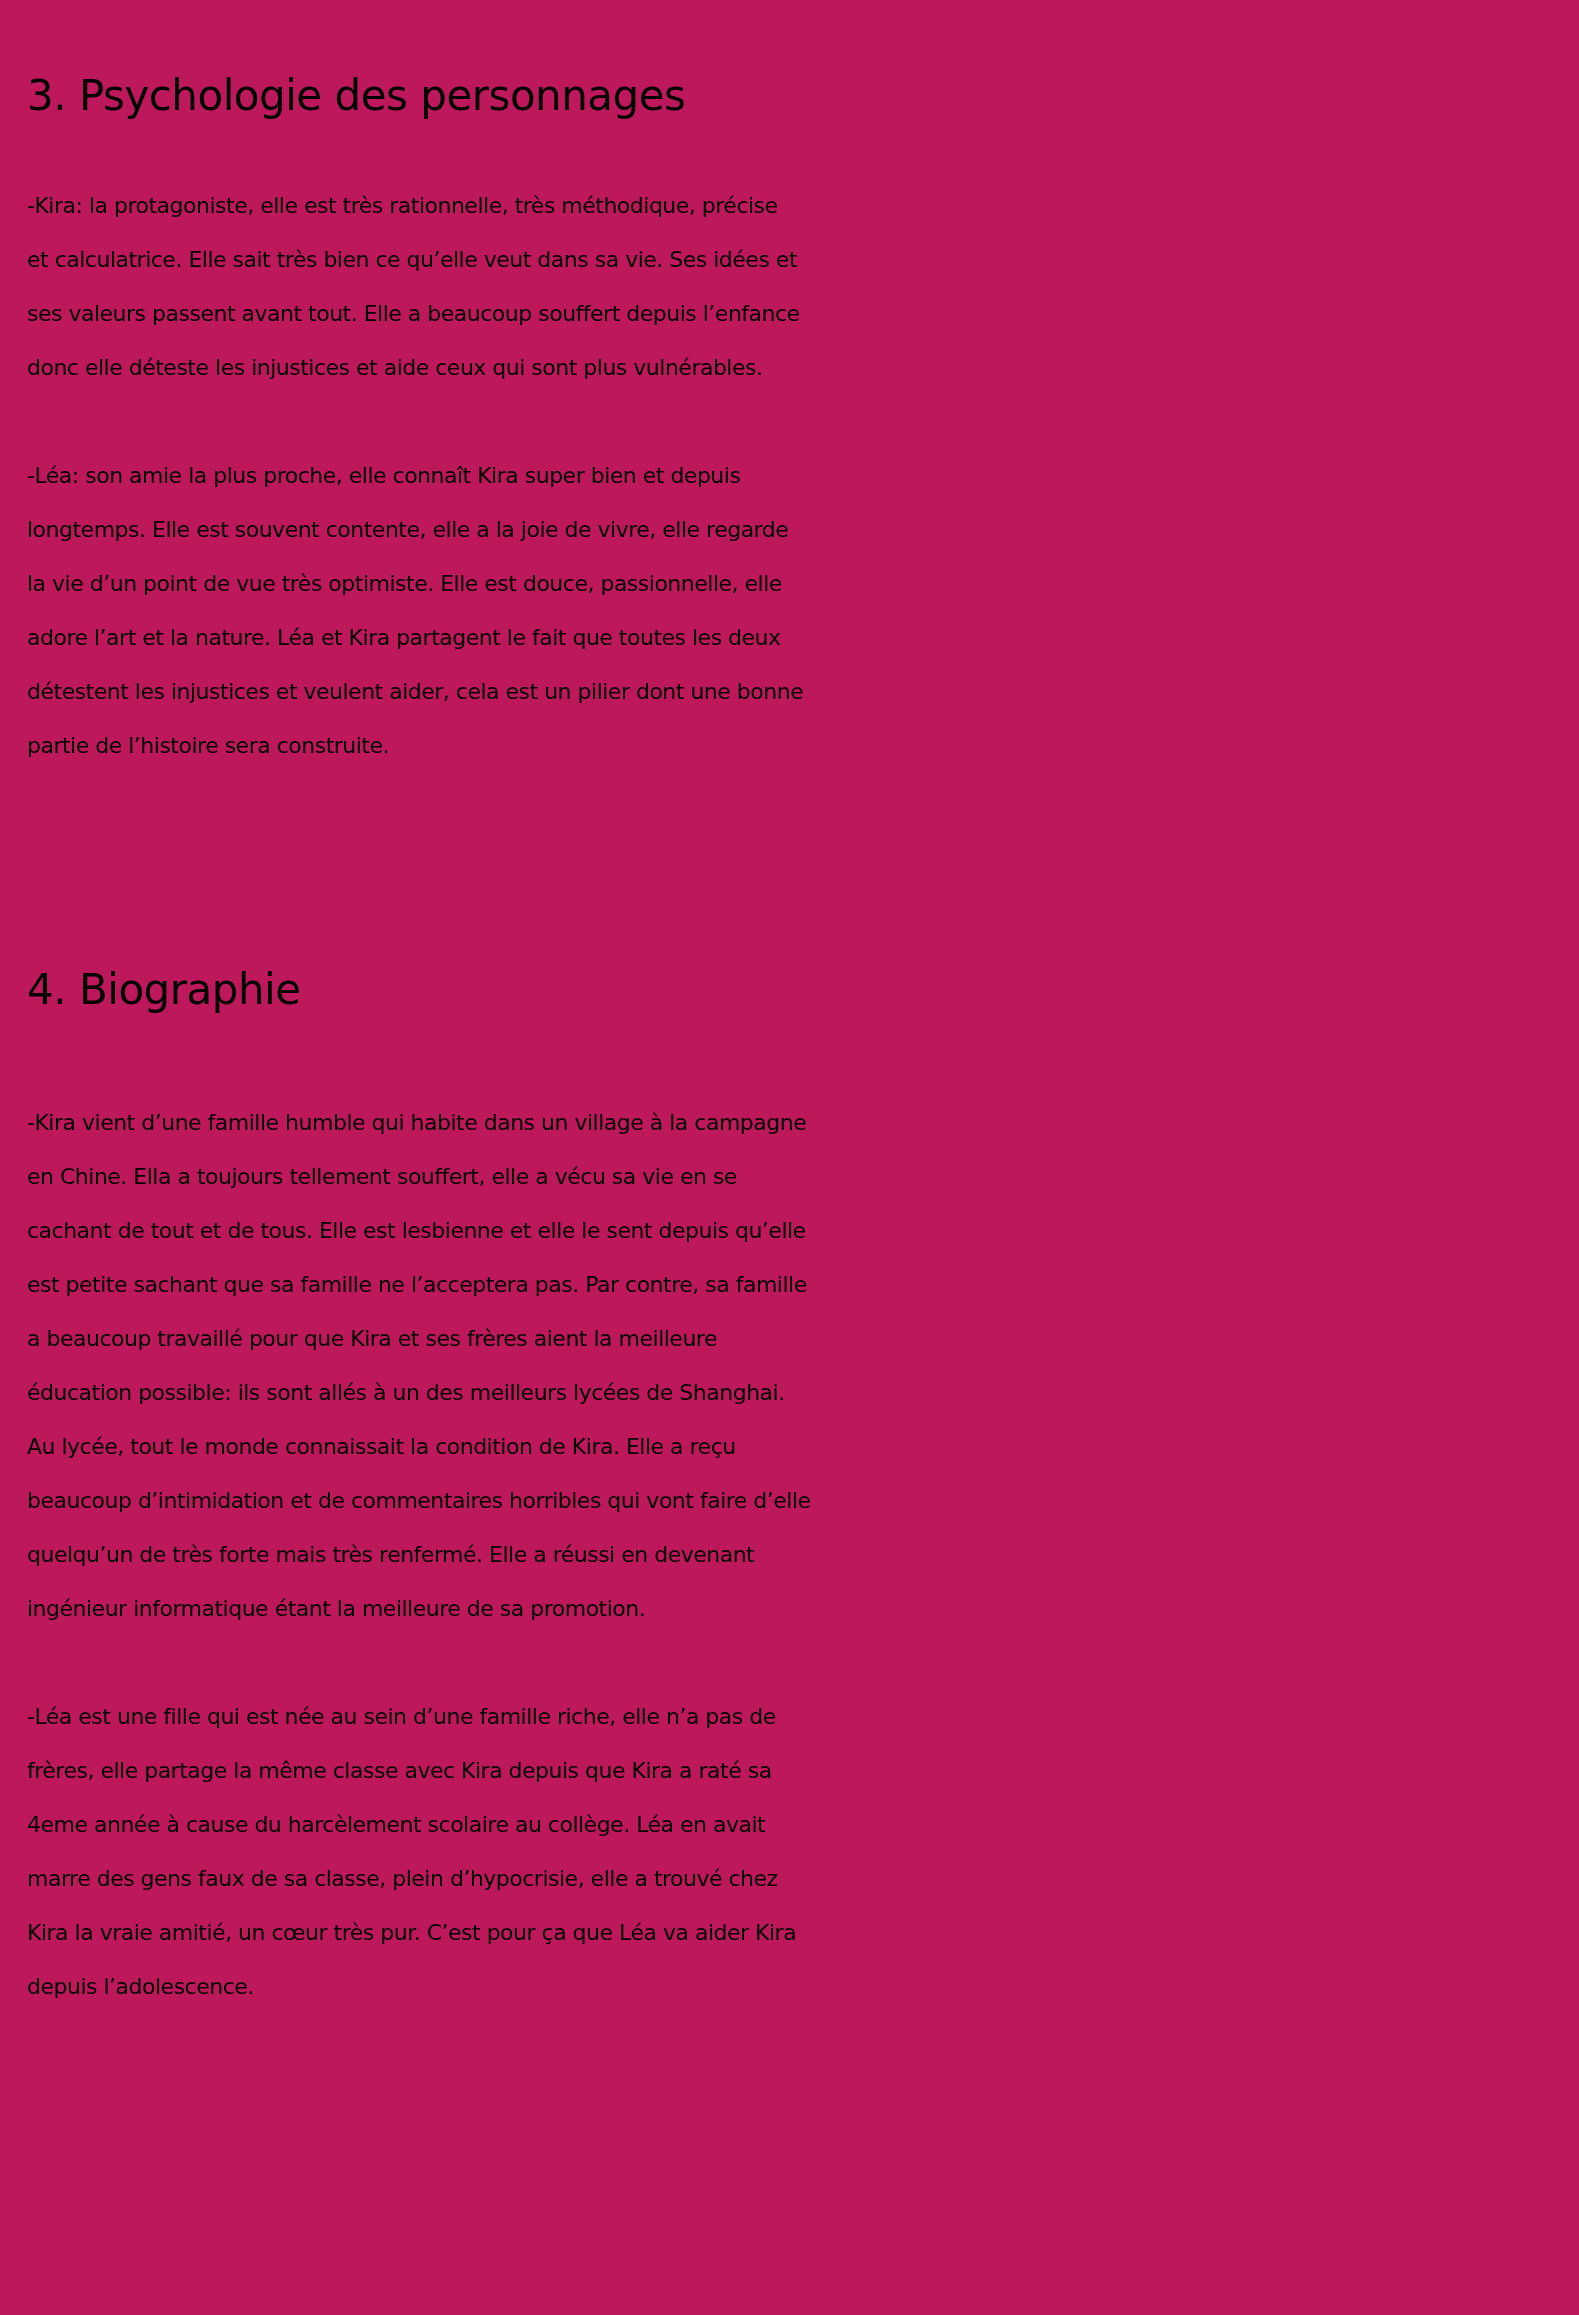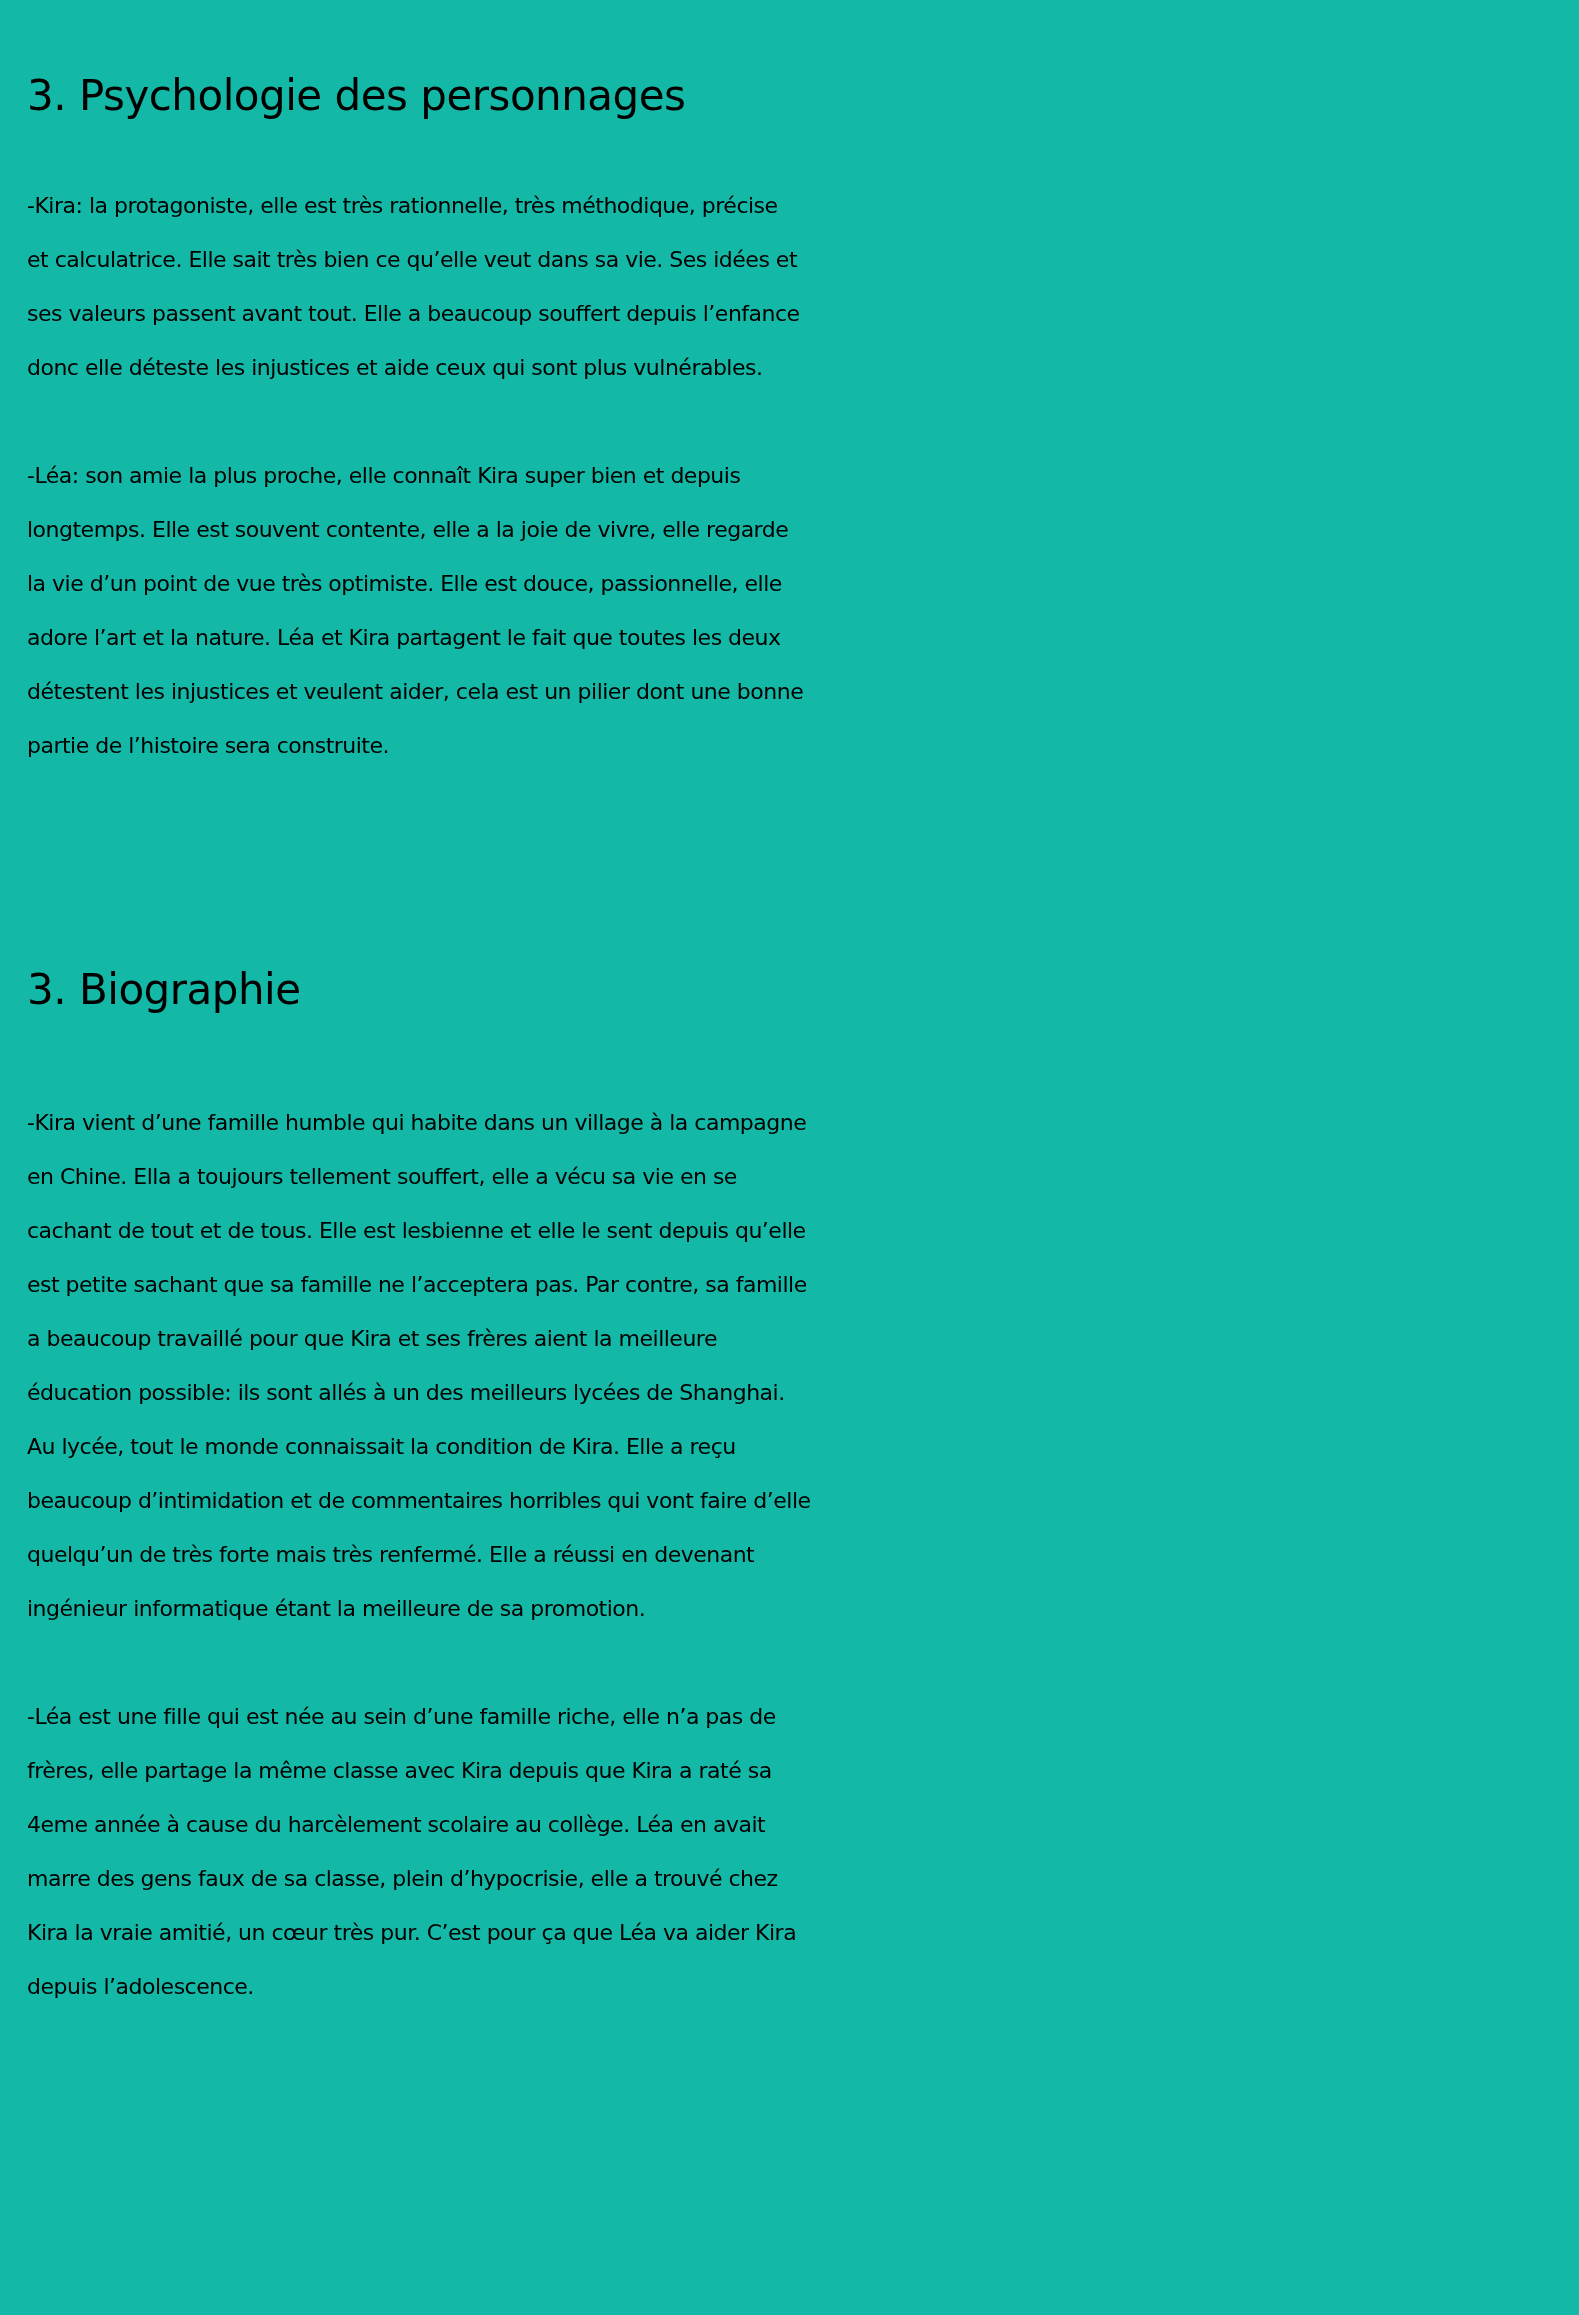--- a/index.html
+++ b/index.html
@@ -4,21 +4,21 @@
 <style>
   html, body {
     margin: 0;
     padding: 0;
     background: #ffffff;
   }
   .page {
     position: relative;
     width: 1579px;
     min-height: 2316px;
-    background: #14b8a6;
+    background: #be185d;
     color: #000000;
     font-family: "DejaVu Sans", "Liberation Sans", sans-serif;
     box-sizing: border-box;
     padding: 71px 21px 109px 27px;
   }
   .section-heading {
     font-size: 42px;
     font-weight: 400;
     line-height: 1.2;
     margin: 0 0 58px 0;
@@ -52,21 +52,21 @@
 donc elle déteste les injustices et aide ceux qui sont plus vulnérables.</div>
     <div class="paragraph">-Léa: son amie la plus proche, elle connaît Kira super bien et depuis
 longtemps. Elle est souvent contente, elle a la joie de vivre, elle regarde
 la vie d’un point de vue très optimiste. Elle est douce, passionnelle, elle
 adore l’art et la nature. Léa et Kira partagent le fait que toutes les deux
 détestent les injustices et veulent aider, cela est un pilier dont une bonne
 partie de l’histoire sera construite.</div>
   </div>
 
   <div class="section">
-    <div class="section-heading">3. Biographie</div>
+    <div class="section-heading">4. Biographie</div>
     <div class="paragraph">-Kira vient d’une famille humble qui habite dans un village à la campagne
 en Chine. Ella a toujours tellement souffert, elle a vécu sa vie en se
 cachant de tout et de tous. Elle est lesbienne et elle le sent depuis qu’elle
 est petite sachant que sa famille ne l’acceptera pas. Par contre, sa famille
 a beaucoup travaillé pour que Kira et ses frères aient la meilleure
 éducation possible: ils sont allés à un des meilleurs lycées de Shanghai.
 Au lycée, tout le monde connaissait la condition de Kira. Elle a reçu
 beaucoup d’intimidation et de commentaires horribles qui vont faire d’elle
 quelqu’un de très forte mais très renfermé. Elle a réussi en devenant
 ingénieur informatique étant la meilleure de sa promotion.</div>

